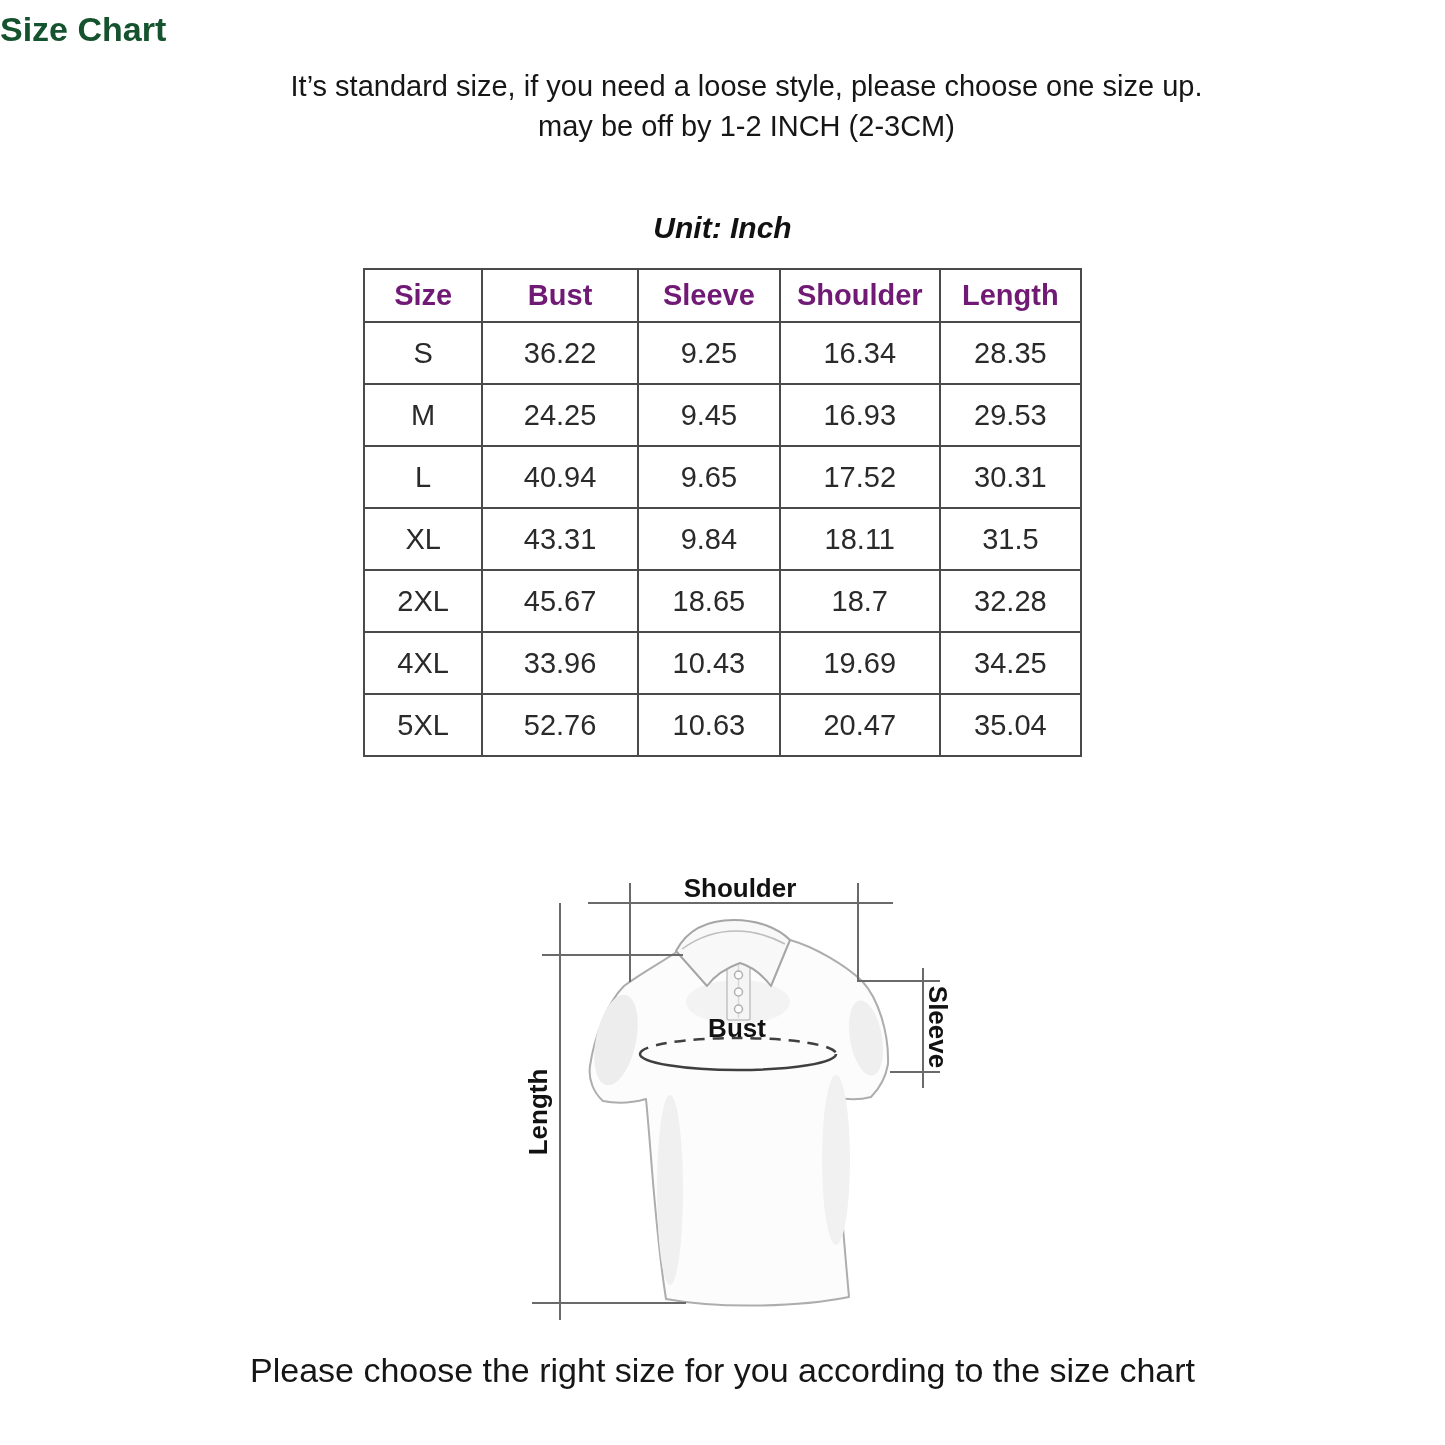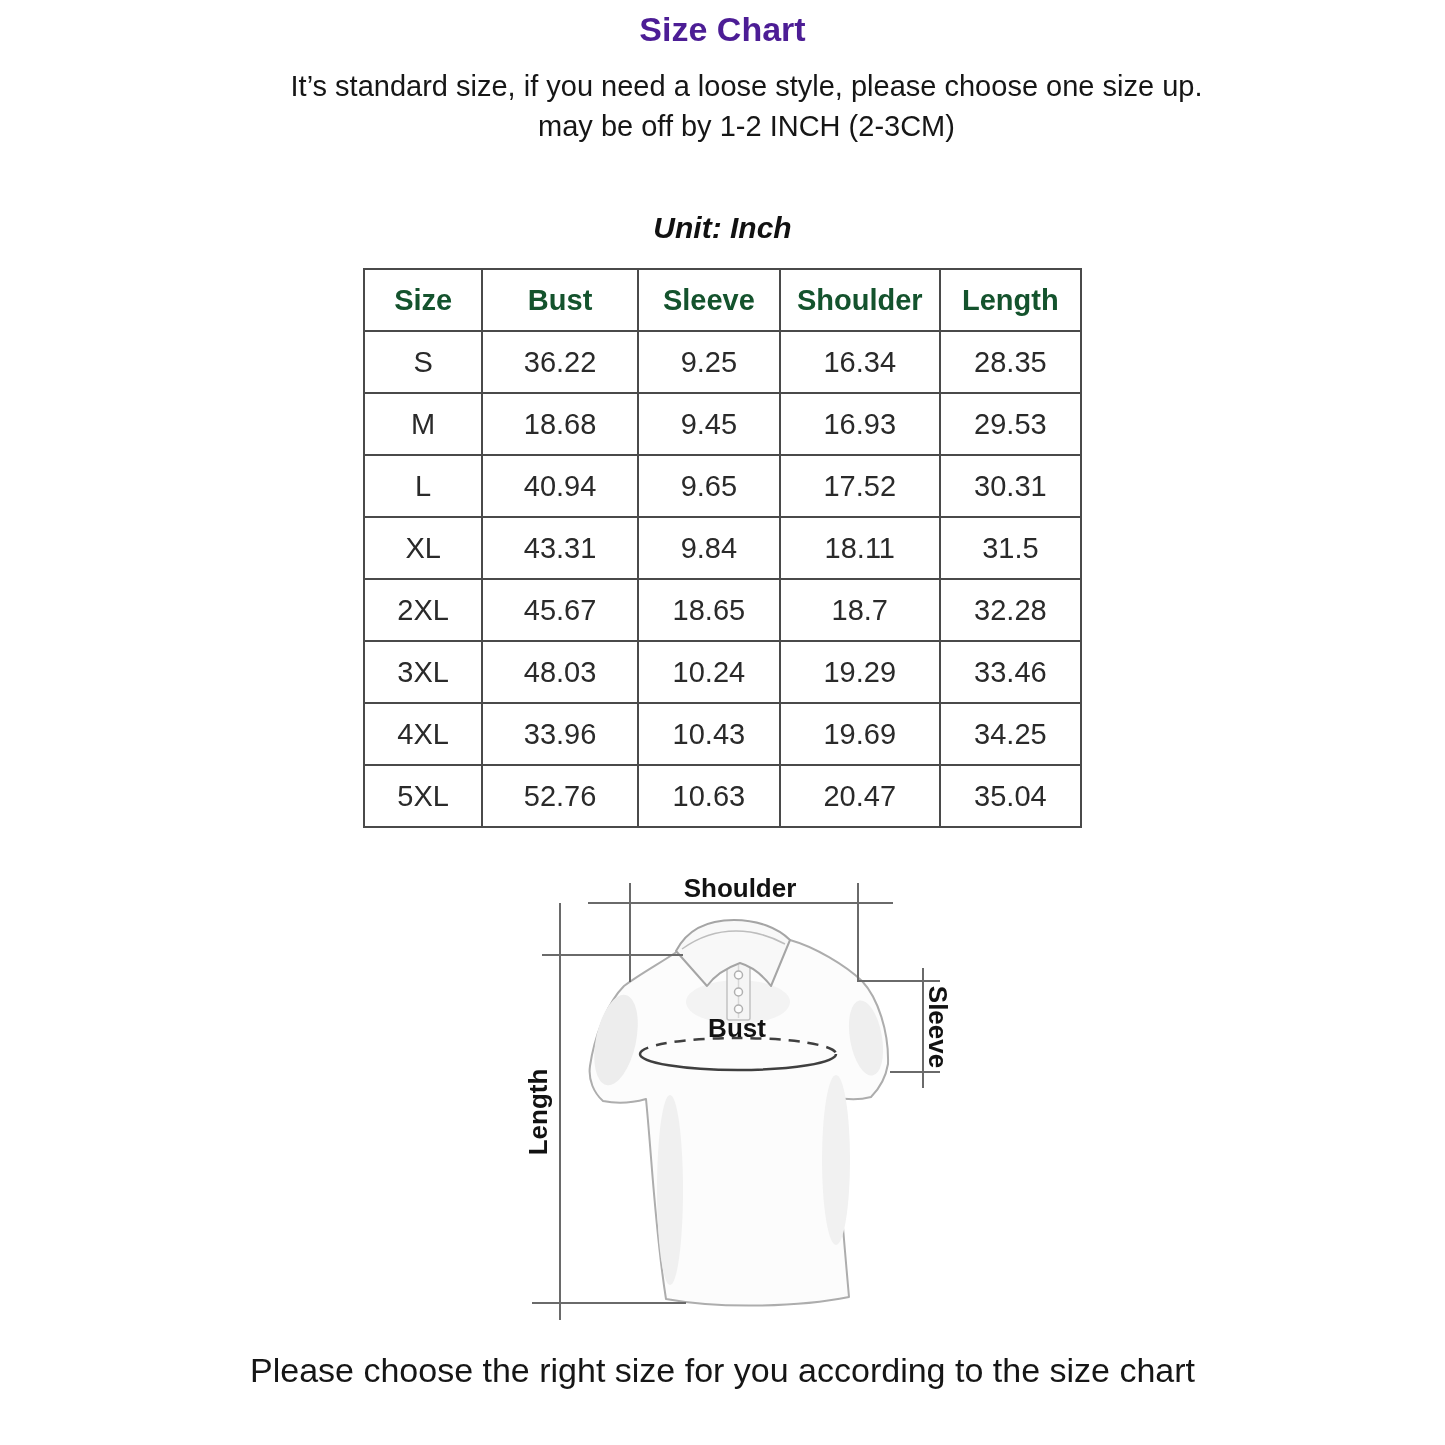--- a/index.html
+++ b/index.html
@@ -5,40 +5,40 @@
   * { margin:0; padding:0; box-sizing:border-box; }
   html,body { background:#ffffff; }
   body {
     position:relative;
     width:1445px; height:1445px;
     font-family:"Liberation Sans", sans-serif;
     color:#1f1f1f;
   }
   .page-title {
     position:absolute; top:10px; left:0; width:100%;
-    text-align:center; font-size:34px; font-weight:700; color:#4c1d95;
+    text-align:left; font-size:34px; font-weight:700; color:#14532d;
   }
   .intro {
     position:absolute; top:66px; left:0; width:100%;
     text-align:center; font-size:29px; line-height:40px; color:#161616;margin-left:24px;
   }
   .unit-label {
     position:absolute; top:211px; left:0; width:100%;
     text-align:center; font-size:30px; font-weight:700; color:#111;font-style:italic;
   }
   table.size-table {
     position:absolute; left:363px; top:268px; width:719px;
     border-collapse:collapse; table-layout:fixed;
     font-size:29px; color:#2a2a2a;
   }
   .size-table th, .size-table td {
     border:2px solid #4a4a4a; text-align:center; vertical-align:middle;
     background:#ffffff;
   }
-  .size-table th { height:62px; font-weight:700; color:#14532d; }
+  .size-table th { height:53px; font-weight:700; color:#701a75; }
   .size-table td { height:62px; font-weight:400; }
   .col-size{width:16.5%} .col-bust{width:21.7%} .col-sleeve{width:19.8%}
   .col-shoulder{width:22.3%} .col-length{width:19.7%}
   .diagram {
     position:absolute; left:505px; top:868px; width:490px; height:462px;
   }
   .diagram svg { display:block; width:100%; height:100%; }
   .footer {
     position:absolute; top:1350px; left:0; width:100%;
     text-align:center; font-size:34px; line-height:41px; color:#161616;
@@ -80,21 +80,21 @@
   <tbody>
     <tr>
       <td>S</td>
       <td>36.22</td>
       <td>9.25</td>
       <td>16.34</td>
       <td>28.35</td>
     </tr>
     <tr>
       <td>M</td>
-      <td>18.68</td>
+      <td>24.25</td>
       <td>9.45</td>
       <td>16.93</td>
       <td>29.53</td>
     </tr>
     <tr>
       <td>L</td>
       <td>40.94</td>
       <td>9.65</td>
       <td>17.52</td>
       <td>30.31</td>
@@ -105,27 +105,20 @@
       <td>9.84</td>
       <td>18.11</td>
       <td>31.5</td>
     </tr>
     <tr>
       <td>2XL</td>
       <td>45.67</td>
       <td>18.65</td>
       <td>18.7</td>
       <td>32.28</td>
-    </tr>
-    <tr>
-      <td>3XL</td>
-      <td>48.03</td>
-      <td>10.24</td>
-      <td>19.29</td>
-      <td>33.46</td>
     </tr>
     <tr>
       <td>4XL</td>
       <td>33.96</td>
       <td>10.43</td>
       <td>19.69</td>
       <td>34.25</td>
     </tr>
     <tr>
       <td>5XL</td>

